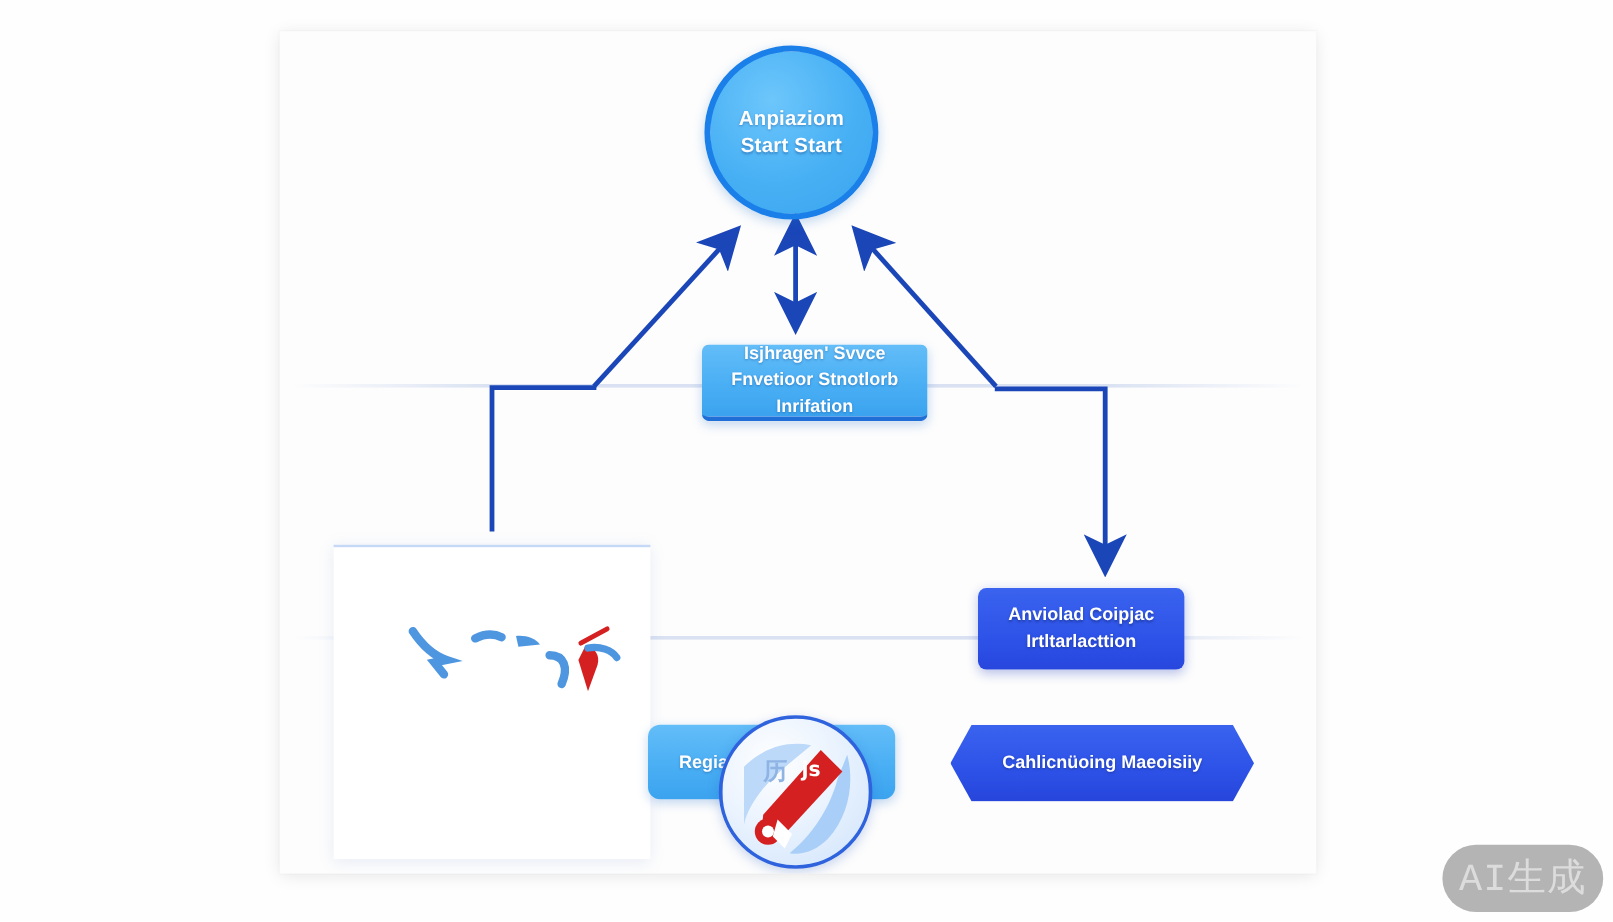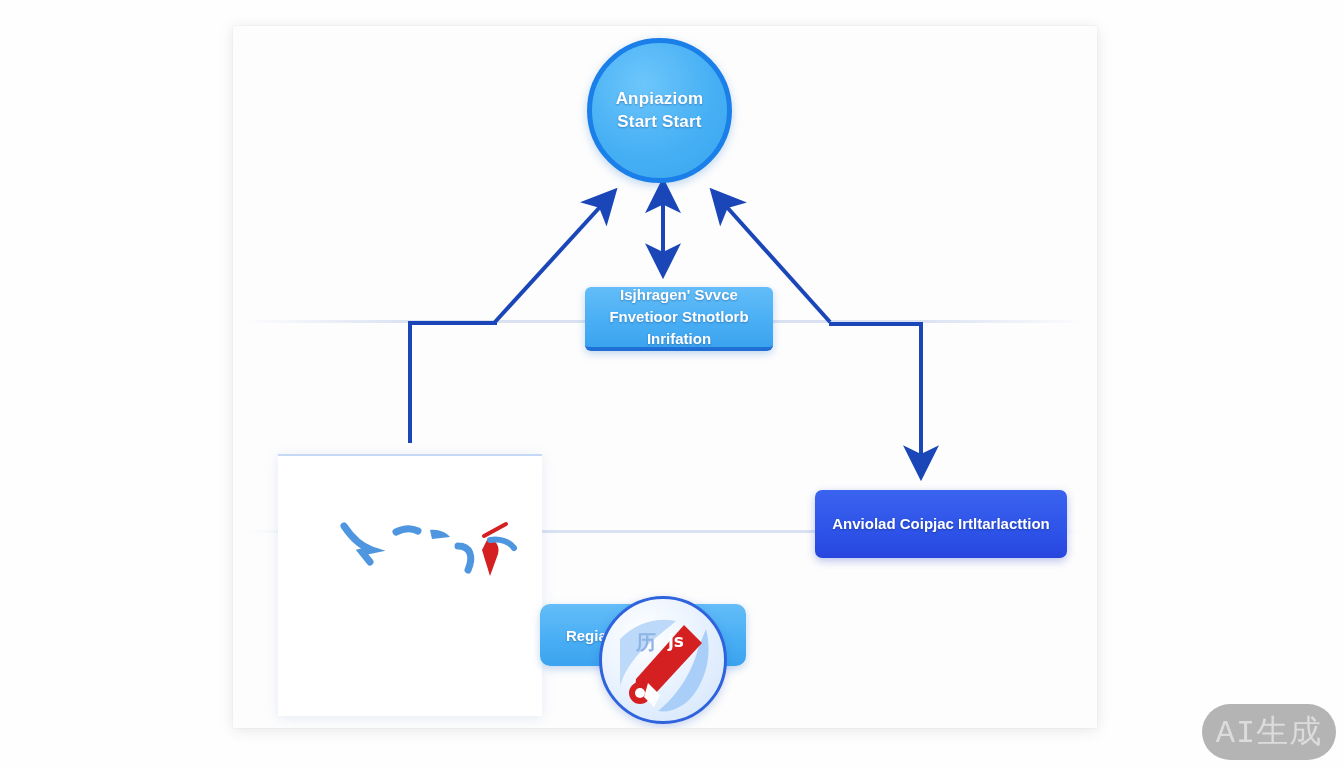--- a/index.html
+++ b/index.html
@@ -121,21 +121,21 @@
     text-align: center;
     text-shadow: 0 1px 2px rgba(20,70,140,0.45);
     padding: 0 8px;
   }
 
   
   #right-node {
     position: absolute;
     left: 582px;
     top: 464px;
-    width: 252px;
+    width: 172px;
     height: 68px;
     border-radius: 7px;
     background: linear-gradient(180deg, #3a63ef 0%, #2e53e8 60%, #2746dd 100%);
     display: flex;
     align-items: center;
     justify-content: center;
     box-shadow: 0 3px 9px rgba(30,60,190,0.30);
   }
   #right-node .node-text {
     color: #ffffff;
@@ -292,20 +292,24 @@
       </div>
 
       <div id="middle-node">
         <span class="node-text">Isjhragen' Svvce Fnvetioor Stnotlorb Inrifation</span>
       </div>
 
       <div id="right-node">
         <span class="node-text">Anviolad Coipjac Irtltarlacttion</span>
       </div>
 
+      <div id="hex-node">
+        <div class="hex-shape"></div>
+        <div class="node-text">Cahlicnüoing Maeoisiiy</div>
+      </div>
 
       <div id="left-panel">
         <svg id="glyph-cluster" viewBox="0 0 180 70">
           <path d="M6,10 C14,22 22,30 34,34 L24,36 L32,46" stroke="#4f96e0" stroke-width="7" fill="none" stroke-linecap="round"></path>
           <path d="M58,16 C66,12 74,12 80,15" stroke="#4f96e0" stroke-width="7" fill="none" stroke-linecap="round"></path>
           <path d="M92,14 C100,13 108,16 112,21 L94,23 Z" fill="#4f96e0"></path>
           <path d="M120,30 C132,30 136,40 130,54" stroke="#4f96e0" stroke-width="7" fill="none" stroke-linecap="round"></path>
           <path d="M150,22 C158,24 162,30 160,38 L152,60 L144,34 Z" fill="#d42020"></path>
           <path d="M146,20 L168,8" stroke="#d42020" stroke-width="4" stroke-linecap="round"></path>
           <path d="M152,24 C162,22 172,26 176,32" stroke="#4f96e0" stroke-width="6" fill="none" stroke-linecap="round"></path>

